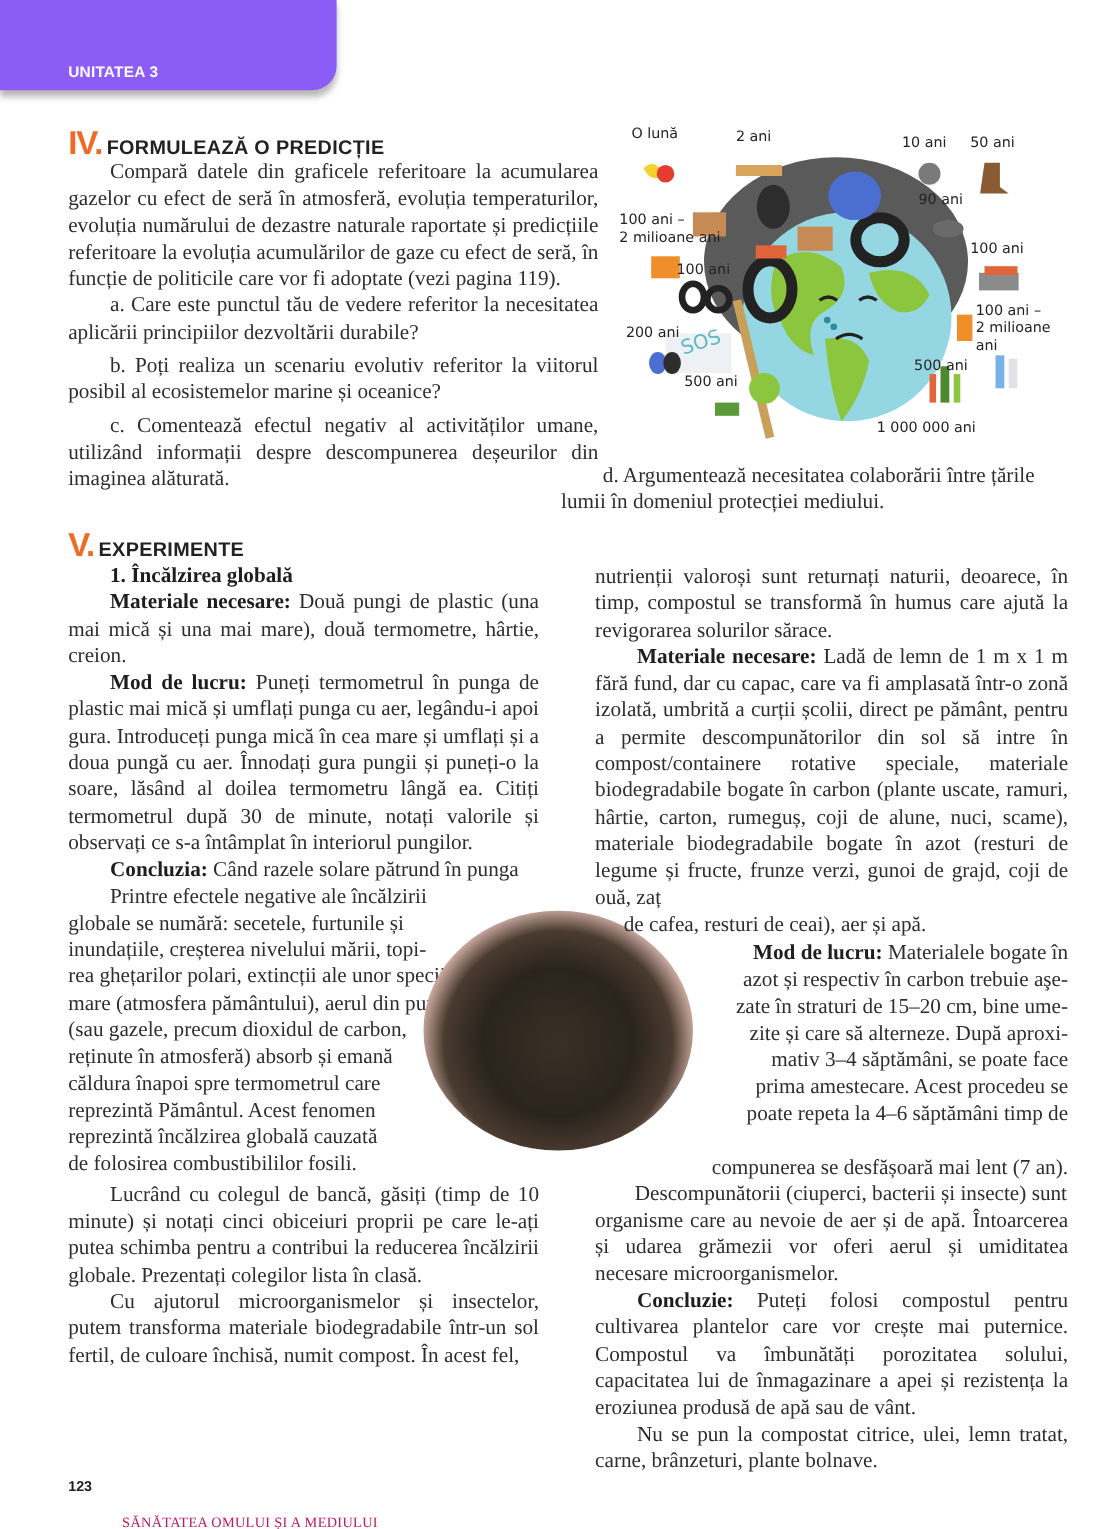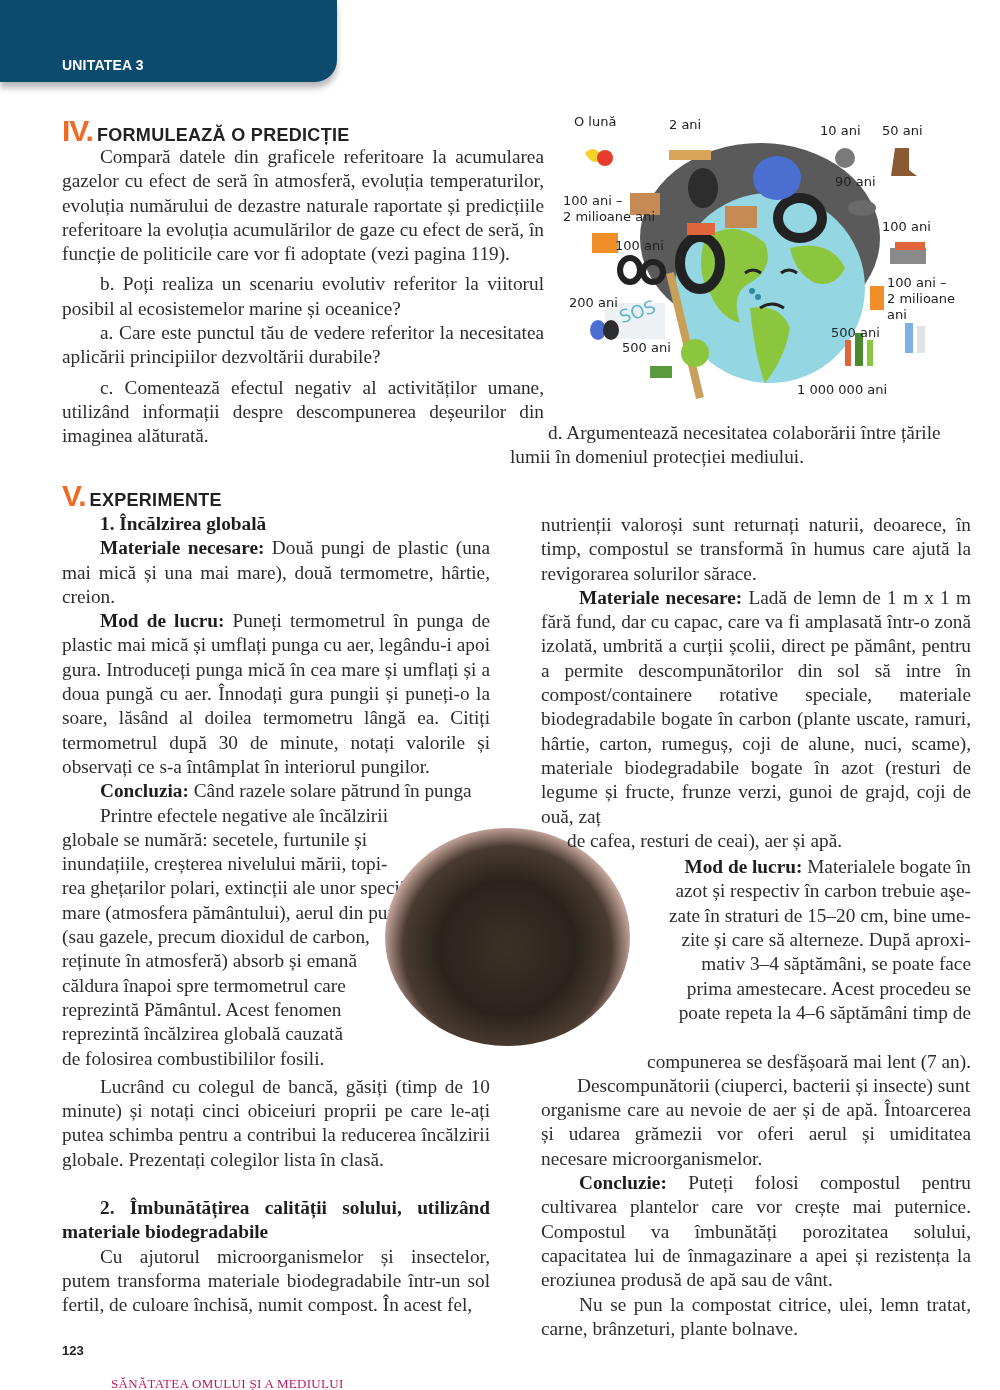--- a/index.html
+++ b/index.html
@@ -1,18 +1,18 @@
 <!DOCTYPE html>
 <html><head>
 <meta charset="utf-8">
 <style>
   html, body { margin:0; padding:0; background:#ffffff; }
   body { width:1000px; height:1390px; position:relative; overflow:hidden; font-family:"DejaVu Serif", serif; color:#2a2a2a; }
 
-  .unit-tab { position:absolute; left:0; top:0; width:337px; height:82px; background:#0c4a6e; border-bottom-right-radius:22px; box-shadow:0 6px 6px rgba(0,0,0,0.28);text-align:right; }
+  .unit-tab { position:absolute; left:0; top:0; width:306px; height:82px; background:#8b5cf6; border-bottom-right-radius:22px; box-shadow:0 6px 6px rgba(0,0,0,0.28);text-align:right; }
   .unit-label { position:absolute; left:62px; top:57px; font-family:"Liberation Sans", sans-serif; font-weight:bold; font-size:14px; color:#ffffff; letter-spacing:0.2px; }
 
   .heading { position:absolute; font-family:"Liberation Sans", sans-serif; font-size:18px; font-weight:bold; color:#222; letter-spacing:0.3px; }
   .heading .num { color:#ef6a25; font-size:30px; font-weight:900; letter-spacing:-1px; margin-right:4px; }
 
   .text { position:absolute; font-family:"Liberation Serif", serif; font-size:19.3px; line-height:24.3px; color:#2d2d2d; text-align:justify; }
   .text p { margin:0; }
   .ind { text-indent:38px; }
   b { font-weight:bold; color:#1e1e1e; }
 
@@ -31,22 +31,22 @@
 <div class="unit-tab">
   <span class="unit-label">UNITATEA 3</span>
 </div>
 
 <div class="heading" style="left:62px; top:114px;">
   <span class="num">IV.</span><span>FORMULEAZĂ O PREDICȚIE</span>
 </div>
 
 <div class="text" style="left:62px; top:145px; width:482px;">
   <p class="ind">Compară datele din graficele referitoare la acumularea gazelor cu efect de seră în atmosferă, evoluția temperaturilor, evoluția numărului de dezastre naturale raportate și predicțiile referitoare la evoluția acumulărilor de gaze cu efect de seră, în funcție de politicile care vor fi adoptate (vezi pagina 119).</p>
+  <p class="ind">a. Care este punctul tău de vedere referitor la necesitatea aplicării principiilor dezvoltării durabile?</p>
   <p class="ind" style="margin-top:6px;">b. Poți realiza un scenariu evolutiv referitor la viitorul posibil al ecosistemelor marine și oceanice?</p>
-  <p class="ind">a. Care este punctul tău de vedere referitor la necesitatea aplicării principiilor dezvoltării durabile?</p>
   <p class="ind" style="margin-top:6px;">c. Comentează efectul negativ al activităților umane, utilizând informații despre descompunerea deșeurilor din imaginea alăturată.</p>
 </div>
 
 <div class="illus">
   <svg width="445" height="300" viewBox="0 0 445 300">
 
     <ellipse cx="205" cy="130" rx="120" ry="95" fill="#5a5a5a"></ellipse>
 
     <circle cx="215" cy="180" r="95" fill="#94d7e2"></circle>
     <path d="M150 130 q30 -20 60 5 q10 25 -15 40 q-20 10 -10 40 q-20 -5 -30 -30 q-15 -20 -5 -55z" fill="#8cc63f"></path>
@@ -138,21 +138,20 @@
   <p style="text-align:left;">
     <span>mare (atmosfera pământului), aerul din punga mică</span><br>
     <span>(sau gazele, precum dioxidul de carbon,</span><br>
     <span>reținute în atmosferă) absorb și emană</span><br>
     <span>căldura înapoi spre termometrul care</span><br>
     <span>reprezintă Pământul. Acest fenomen</span><br>
     <span>reprezintă încălzirea globală cauzată</span><br>
     <span>de folosirea combustibililor fosili.</span>
   </p>
   <p class="ind" style="margin-top:4px;">Lucrând cu colegul de bancă, găsiți (timp de 10 minute) și notați cinci obiceiuri proprii pe care le-ați putea schimba pentru a contribui la reducerea încălzirii globale. Prezentați colegilor lista în clasă.</p>
-  <p class="ind" style="margin-top:24px;"><b>2. Îmbunătățirea calității solului, utilizând materiale biodegradabile</b></p>
   <p class="ind">Cu ajutorul microorganismelor și insectelor, putem transforma materiale biodegradabile într-un sol fertil, de culoare închisă, numit compost. În acest fel,</p>
 </div>
 
 <div class="compost"></div>
 
 <div class="text" style="left:510px; top:513px; width:430px;margin-left:31px;">
   <p>nutrienții valoroși sunt returnați naturii, deoarece, în timp, compostul se transformă în humus care ajută la revigorarea solurilor sărace.</p>
   <p class="ind"><b>Materiale necesare:</b><span> Ladă de lemn de 1 m x 1 m fără fund, dar cu capac, care va fi amplasată într-o zonă izolată, umbrită a curții școlii, direct pe pământ, pentru a permite descompunătorilor din sol să intre în compost/containere rotative speciale, materiale biodegradabile bogate în carbon (plante uscate, ramuri, hârtie, carton, rumeguș, coji de alune, nuci, scame), materiale biodegradabile bogate în azot (resturi de legume și fructe, frunze verzi, gunoi de grajd, coji de ouă, zaț</span></p>
   <p style="padding-left:26px;">de cafea, resturi de ceai), aer și apă.</p>
   <p style="text-align:right; margin-top:2px;">

